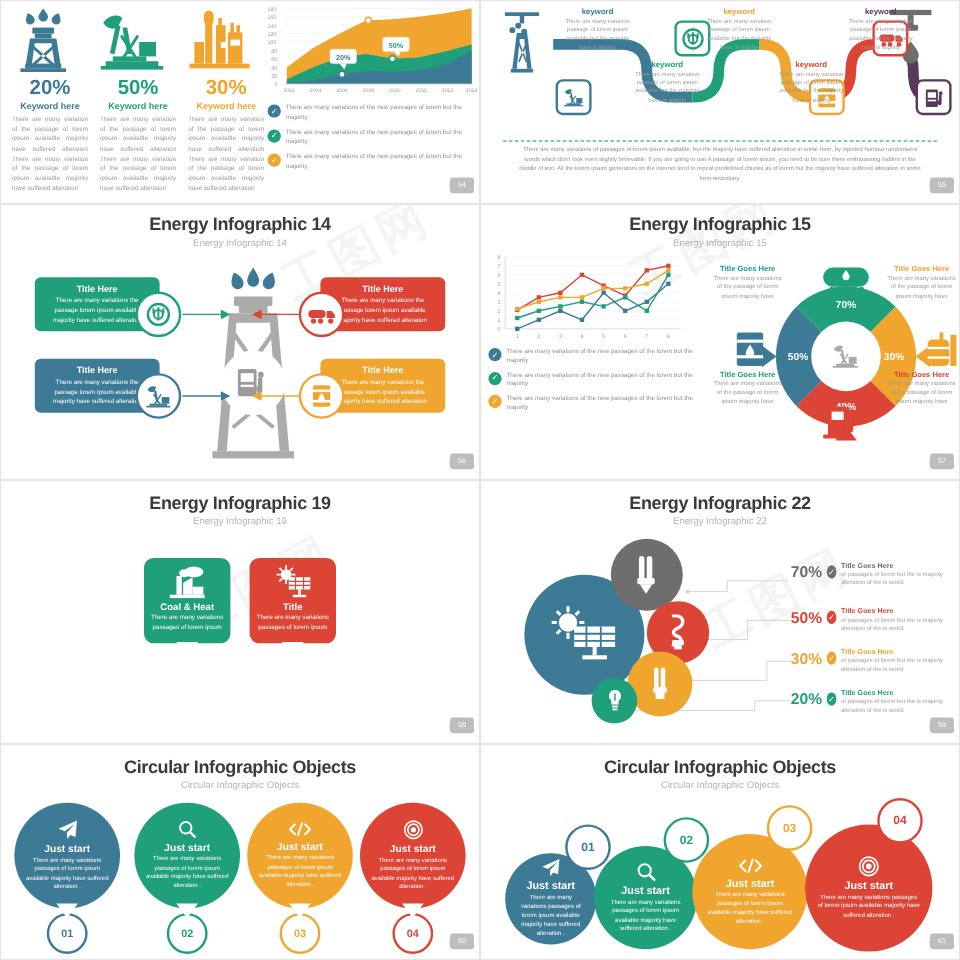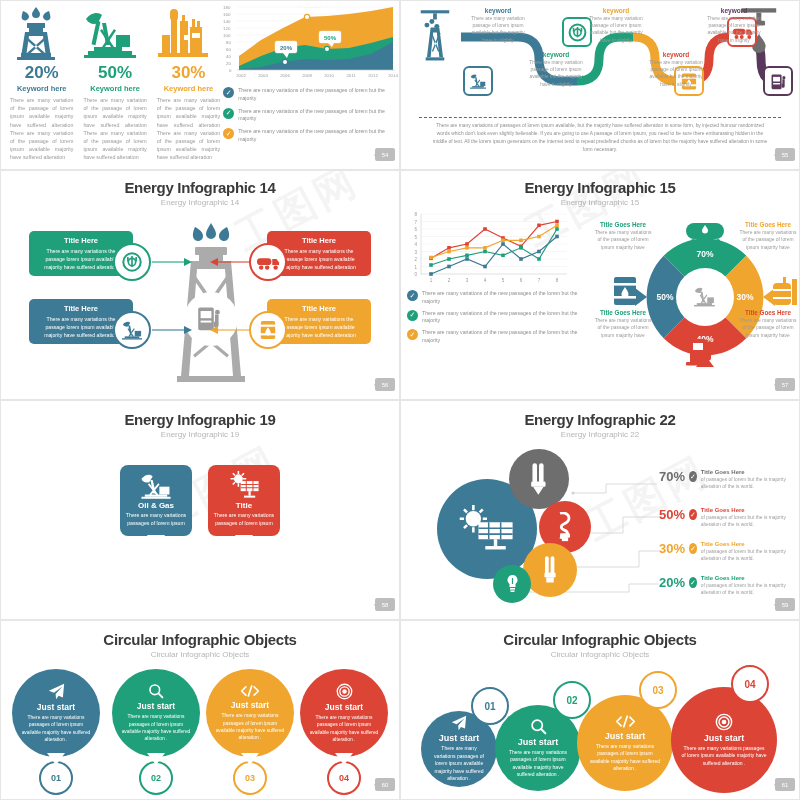--- a/index.html
+++ b/index.html
@@ -672,37 +672,37 @@
   </div>
 
   <div class="slide s58">
     <div class="wm" style="left:150px;top:60px;">工图网</div>
     <div style="padding-top:10px">
       <div class="title">Energy Infographic 19</div>
       <div class="subtitle">Energy Infographic 19</div>
     </div>
     <div class="body">
 
-      <div class="pin" style="background:#3D7A95">
+
+      <div class="pin" style="background:#1FA07A">
         <div class="ic">
           <svg width="34" height="28" viewBox="0 0 30 25">
               <g fill="#fff">
-            <path d="M2 7c3-4 8-5 10-2l-3 5c-3 1-6 0-7-3z"></path>
-                <path d="M12 8l3 12h-2.5L10 8z"></path>
-            <path d="M9 11l8 10-1.2 1L7.8 12zM17 11l-8 10 1.2 1L18.2 12z"></path>
-            <rect x="18" y="14" width="9" height="7"></rect>
-                <rect x="5" y="21" width="20" height="2"></rect>
-            <rect x="2" y="23" width="26" height="1.8"></rect>
+            <ellipse cx="20" cy="5" rx="7" ry="4"></ellipse>
+                <ellipse cx="13" cy="6" rx="4" ry="3"></ellipse>
+            <rect x="7" y="8" width="4" height="14"></rect>
+            <path d="M12 13l7-4v13h-7z"></path>
+                <rect x="19" y="16" width="8" height="6"></rect>
+            <rect x="2" y="22" width="26" height="2.5"></rect>
               </g>
             </svg>
         </div>
-        <h4>Oil &amp; Gas</h4>
+        <h4>Coal &amp; Heat</h4>
         <p>There are many variations passages of lorem ipsum</p>
       </div>
-
 
 
       <div class="pin" style="background:#DC4436">
         <div class="ic">
           <svg width="34" height="28" viewBox="0 0 30 25">
               <g fill="#fff">
             <circle cx="10" cy="7" r="4"></circle>
             <g stroke="#fff" stroke-width="1.4">
                   <path d="M10 0v3M10 11v3M3 7h3M14 7h3M5 2l2 2M15 2l-2 2M5 12l2-2"></path>
                 </g>

